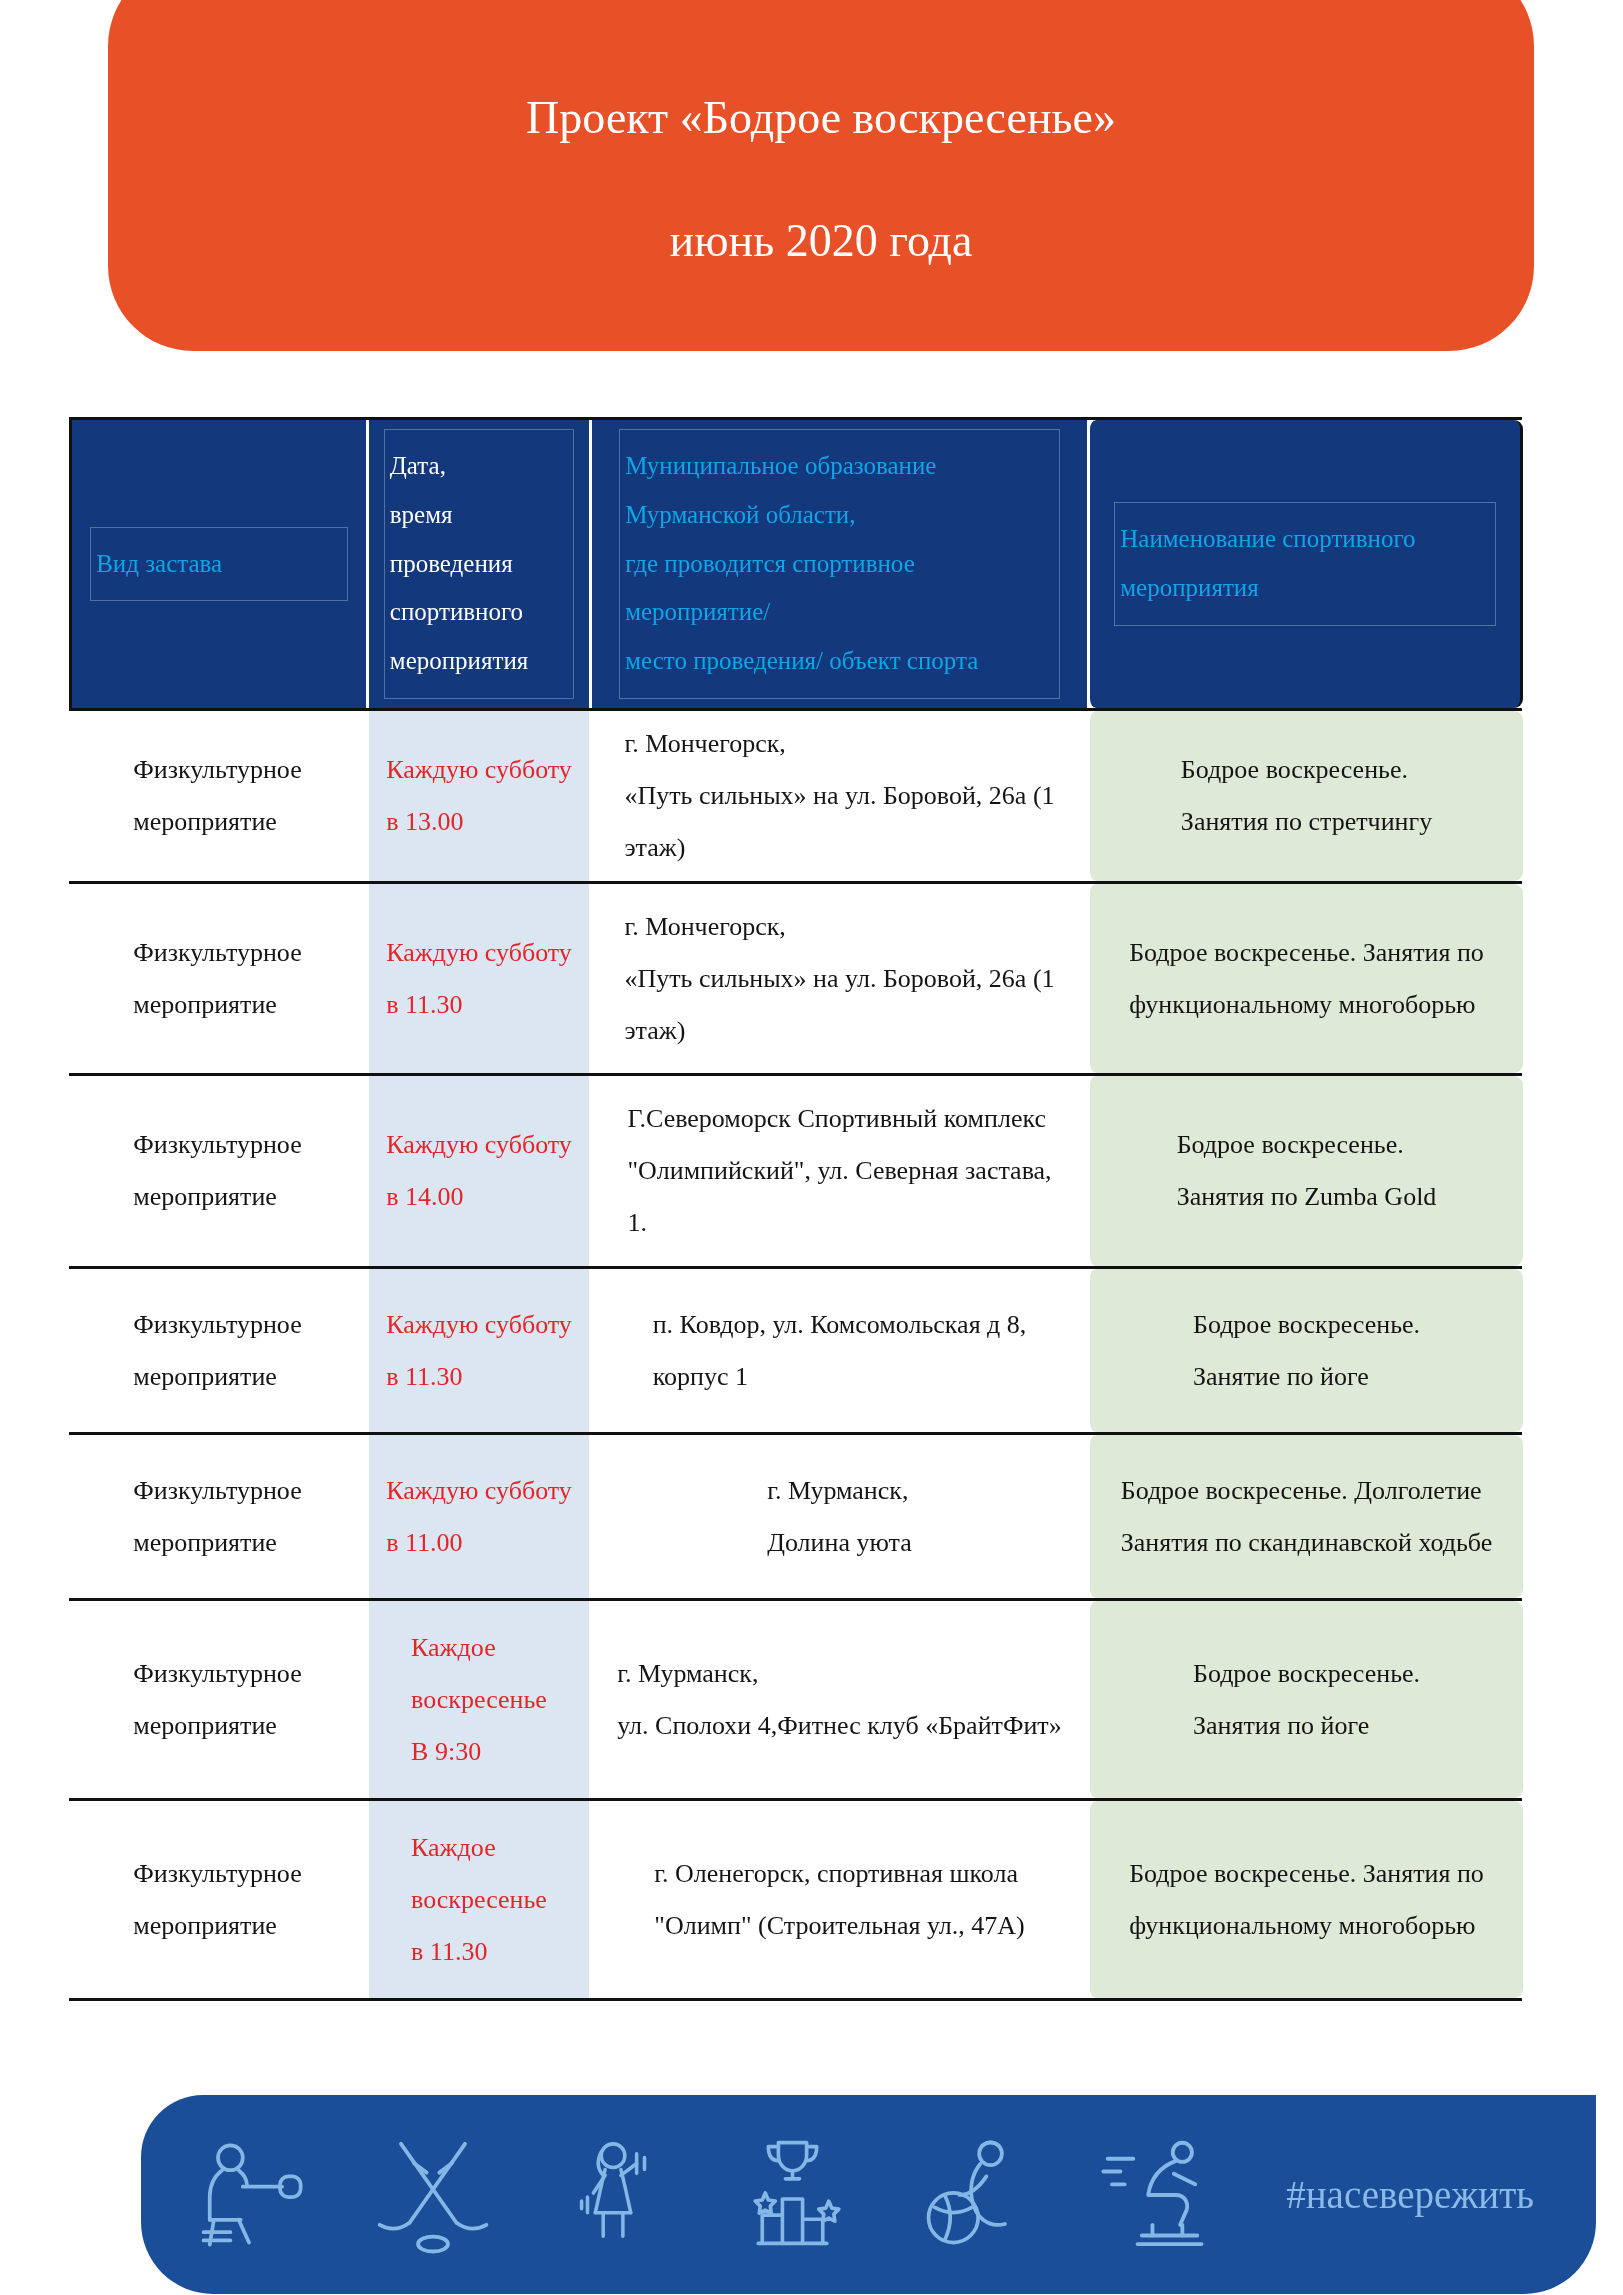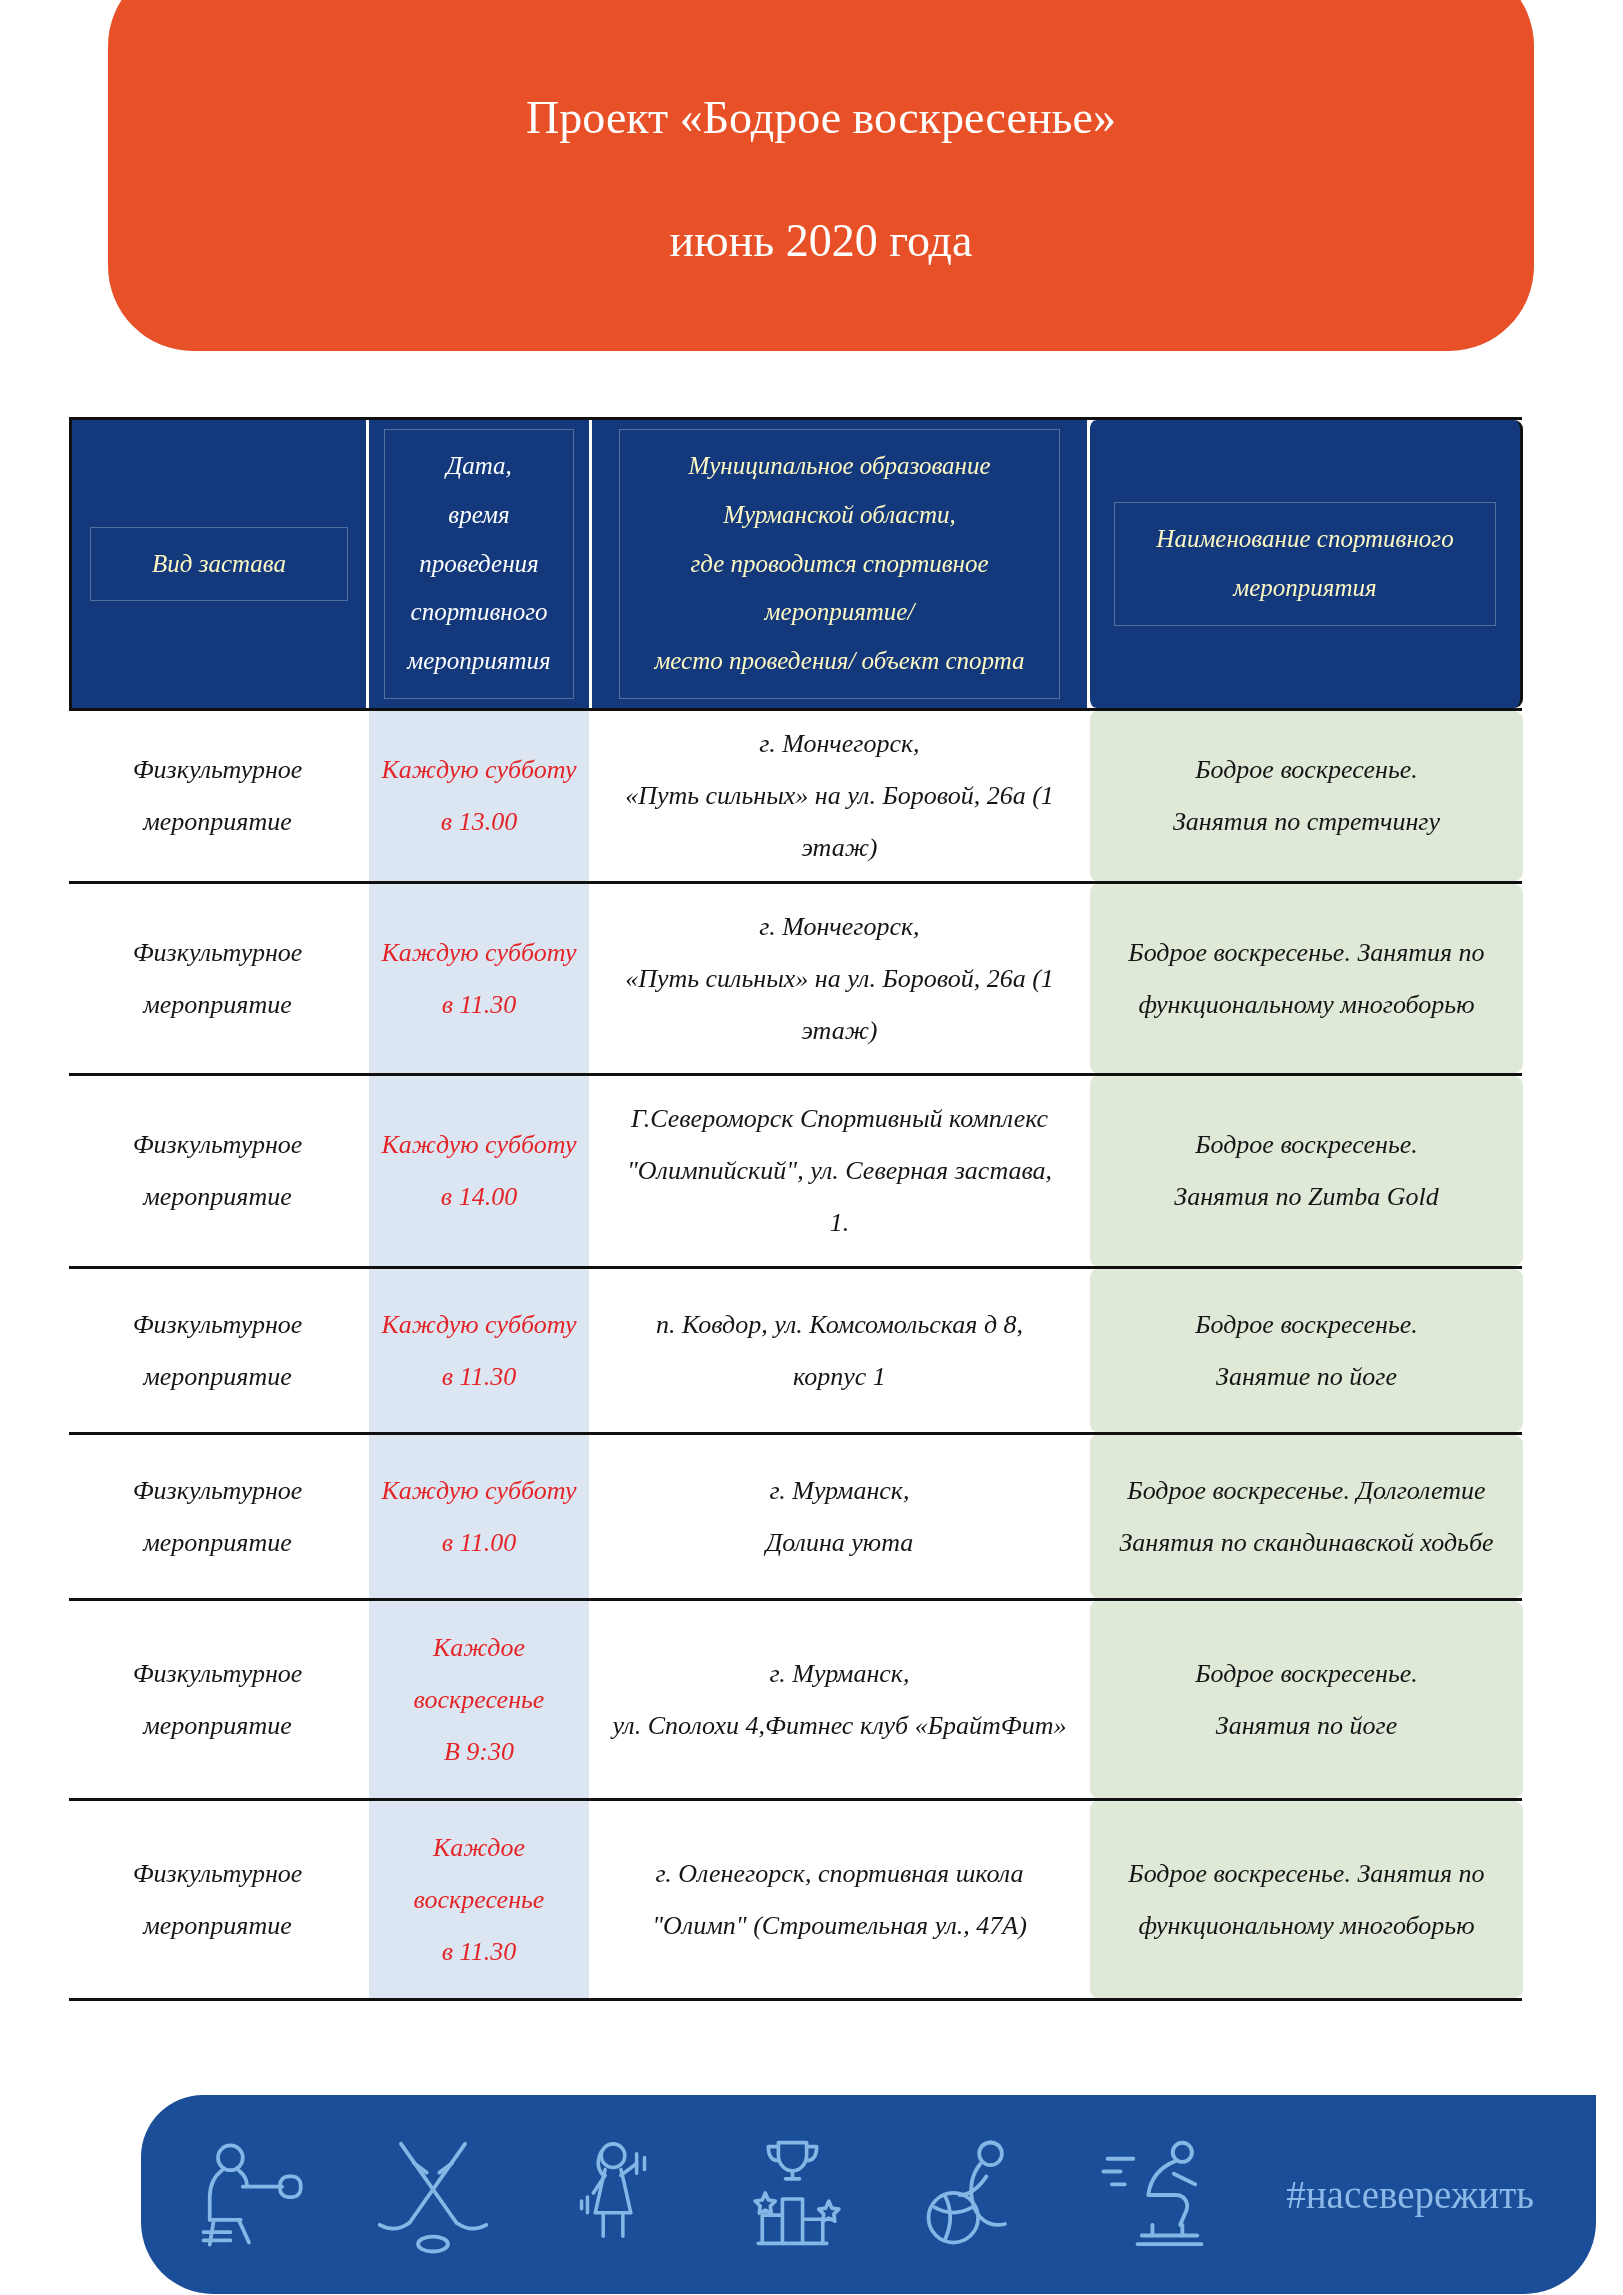--- a/index.html
+++ b/index.html
@@ -23,28 +23,28 @@
     border-top:3.3px solid #101010;
   }
   .trow{
     display:grid;grid-template-columns:297px 226px 495px 436px;
     border-bottom:3.3px solid #101010;box-sizing:border-box;
   }
   .rh{height:291px}.r1{height:173px}.r2{height:192px}.r3{height:193px}
   .r4{height:166px}.r5{height:166px}.r6{height:200px}.r7{height:200px}
 
   .cell{
-    display:flex;align-items:center;justify-content:center;text-align:center;
+    display:flex;align-items:center;justify-content:center;text-align:left;
     white-space:pre-line;box-sizing:border-box;padding:3.9px 9.2px;
-    font-size:26px;line-height:2.0;color:#151515;background:#ffffff;font-style:italic;
+    font-size:26px;line-height:2.0;color:#151515;background:#ffffff;
   }
   .c2{border-left:3.3px solid #ffffff;border-right:3.3px solid #ffffff;background:#DCE6F2;color:#E42528;}
   .c4{border-left:3.3px solid #ffffff;background:#DFE9D7;border-radius:9px;}
 
-  .thead .cell{background:#13397C;color:#fef9c3;font-size:25px;line-height:1.95;padding:2.6px 5.2px;}
+  .thead .cell{background:#13397C;color:#0ea5e9;font-size:25px;line-height:1.95;padding:2.6px 5.2px;}
   .thead .c1{border-left:3.3px solid #101010;}
   .thead .c2{border-left:3.3px solid #ffffff;border-right:3.3px solid #ffffff;background:#13397C;color:#ffffff;}
   .thead .c4{border-left:3.3px solid #ffffff;border-right:3.3px solid #101010;background:#13397C;}
   .hbox{
     border:1.3px solid rgba(255,255,255,0.28);
     width:91%;box-sizing:border-box;padding:11.8px 5.2px;
   }
 
   
   .footer{

